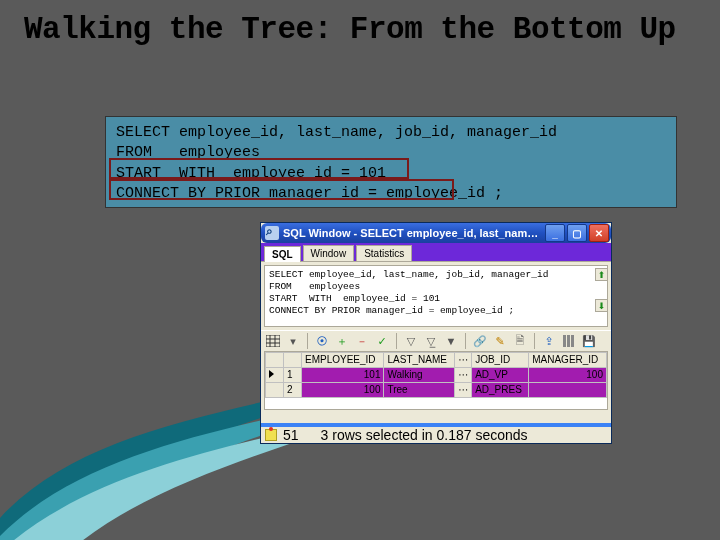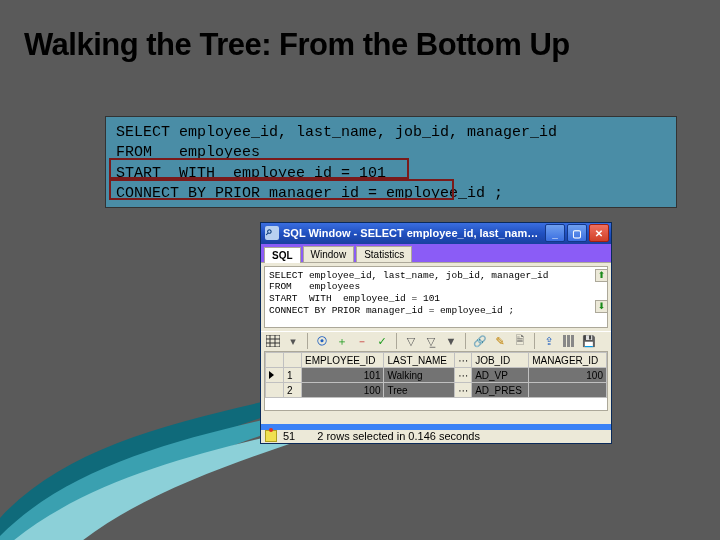--- a/index.html
+++ b/index.html
@@ -7,27 +7,26 @@
     width: 720px; height: 540px;
     background: #5a5a5a;
     font-family: Arial, sans-serif;
     position: relative; overflow: hidden;
   }
   .swoosh {
     position: absolute; left: -40px; bottom: -60px;
     width: 400px; height: 220px;
   }
   .slide-title {
-    font-family: Liberation Sans, sans-serif;
+    font-family: Liberation Mono, monospace;
     font-weight: 900;
     font-size: 31px; color: #000;
     padding: 14px 0 0 24px;
     line-height: 1.06;
     letter-spacing: -0.5px;
-    margin-top: 15px;
   }
   .code-box {
     position: absolute; left: 105px; top: 116px;
     width: 572px; height: 92px;
     background: #4a8da6;
     border: 1px solid #333;
     padding: 6px 10px;
     font-family: "Courier New", monospace;
     font-size: 15px; color: #000;
     line-height: 1.35;
@@ -49,39 +48,39 @@
     display: flex; flex-direction: column;
     font-family: Tahoma, Arial, sans-serif;
     font-size: 10px;
     background: #ece9d8;
   }
   .titlebar {
     height: 22px;
     background: linear-gradient(#3a6ee0, #2050c0 50%, #1a40a0);
     display: flex; align-items: center;
     color: #fff; font-weight: bold;
-    padding: 0 2px 0 4px; gap: 4px;
+    padding: 0 2px 0 4px; gap: 4px; border-radius: 6px;
   }
   .titlebar .app-icon { width: 14px; height: 14px; background:#b8d0f0; border-radius:2px; position:relative; }
   .titlebar .app-icon::after { content:"⌕"; position:absolute; left:1px; top:-2px; color:#104080; font-size:12px; }
   .titlebar .title-text { flex: 1; overflow: hidden; white-space: nowrap; text-overflow: ellipsis; font-size:11px;}
   .win-btns { display:flex; gap:2px; }
   .win-btn {
     width: 20px; height: 18px;
     background: linear-gradient(#6fa0f0,#3a6ee0);
     border: 1px solid #14388a; border-radius: 2px;
     color: #fff; font-size:10px; font-weight:bold;
     display:flex; align-items:center; justify-content:center;
   }
   .win-close { background: linear-gradient(#f07060,#d04028); border-color:#a02010; }
 
   .tabstrip {
     display:flex; align-items:flex-end;
     height:20px; padding: 2px 3px 0 3px;
-    background:#8b5cf6; border-bottom:1px solid #aca899;
+    background:#6d28d9; border-bottom:1px solid #aca899;
     gap:2px; font-size:10px;
   }
   .tab {
     padding: 2px 7px 2px 7px;
     border:1px solid #aca899; border-bottom:none;
     background:#ece9d8;
   }
   .tab.active { background:#fff; font-weight:bold; position:relative; top:1px; }
 
   .sql-text-area {
@@ -107,30 +106,30 @@
     font-size:11px; color:#555;
   }
   .sep { width:1px; height:16px; background:#aca899; margin:0 2px; }
   .ico svg { display:block; }
 
   .grid-wrap { margin:0 3px 13px 3px; border:1px solid #aca899; background:#fff; height:64px; overflow:hidden; }
   table.grid { border-collapse:collapse; width:100%; font-size:10px; }
   table.grid th, table.grid td {
     border:1px solid #c0c0c0; padding:1px 3px; height:15px;
     text-align:left; white-space:nowrap;
-    background:#737373;
+    background:#a21caf;
   }
   table.grid th { background:#ece9d8; font-weight:normal; }
   .rowhdr { background:#ece9d8 !important; width:18px; text-align:center; }
   .cell-btn { width:14px; text-align:center; background:#ece9d8 !important; }
   .tri { display:inline-block; width:0; height:0; border-top:4px solid transparent; border-bottom:4px solid transparent; border-left:5px solid #000; }
 
   .statusbar {
-    height:20px; background:#ece9d8; border-top:6px solid #3b82f6;
-    display:flex; align-items:center; font-size:11px; padding:0 4px; gap:6px;
+    height:20px; background:#ece9d8; border-top:4px solid #3b82f6;
+    display:flex; align-items:center; font-size:14px; padding:0 4px; gap:6px;
   }
   .stat-icon { width:12px; height:12px; background:#f0e050; border:1px solid #b0a020; position:relative; }
   .stat-icon::after{content:"";position:absolute;left:3px;top:-3px;width:4px;height:4px;background:#e03020;border-radius:50%;}
 </style>
 </head>
 <body>
 
 <svg class="swoosh" viewBox="0 0 400 220">
   <path d="M0,200 C60,60 230,40 400,0 L400,5 C250,55 100,95 40,220 Z" fill="#0f6a7a"></path>
   <path d="M0,210 C70,80 240,55 400,18 L400,22 C260,70 110,110 50,225 Z" fill="#3aa0b0"></path>
@@ -241,15 +240,15 @@
         <td style="text-align:right"></td>
       </tr>
     </tbody>
       </table>
   </div>
 
   <div class="statusbar">
     <span class="stat-icon"></span>
     <span>51</span>
     <span style="flex:0 0 10px"></span>
-    <span>2 rows selected in 0.146 seconds</span>
+    <span>3 rows selected in 0.187 seconds</span>
   </div>
 </div>
 
 </body></html>

